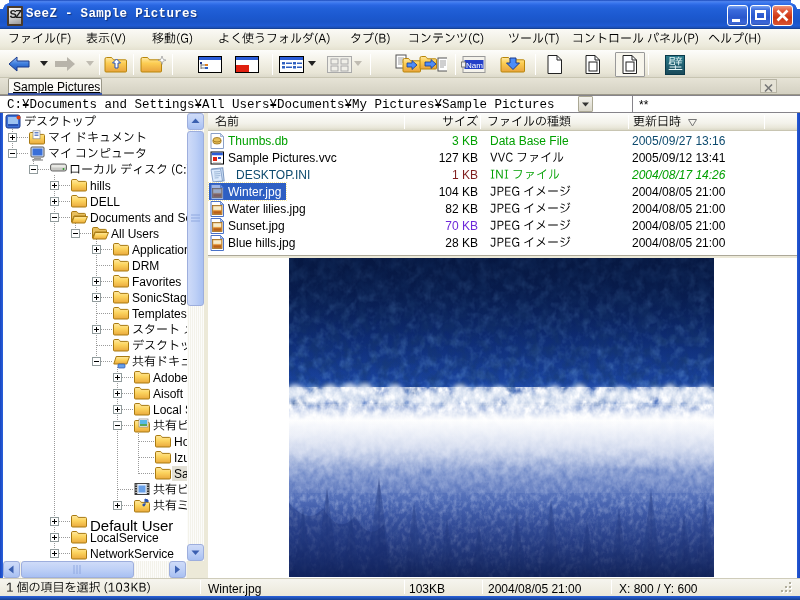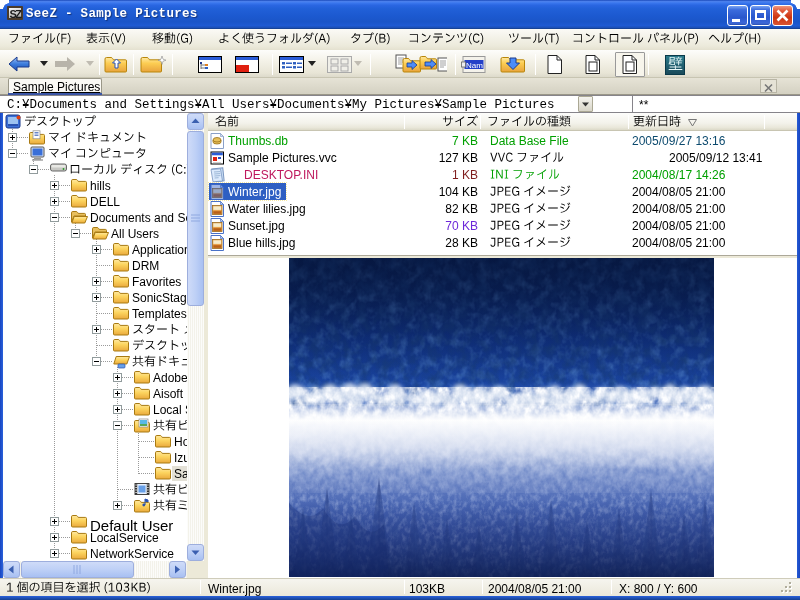--- a/index.html
+++ b/index.html
@@ -7,21 +7,21 @@
 body{position:relative;background:#ece9d8;}
 .txt{position:absolute;font-size:12px;color:#000;white-space:nowrap;}
 </style></head><body>
 
 <div class="abs" style="left:0;top:0;width:800px;height:600px;background:#ece9d8;"></div>
 <div class="abs" style="left:0;top:0;width:800px;height:29px;
 background:linear-gradient(180deg,#0f41ad 0%,#3e6fe0 3%,#4e85f0 6%,#3a77ee 10%,#2a66e2 18%,#2160d8 30%,#1c59d0 55%,#1a55c8 75%,#1e5ad2 88%,#1c50b8 95%,#133d85 100%);"></div>
 <div class="abs" style="left:0;top:29px;width:3px;height:571px;background:linear-gradient(90deg,#1845c0,#2a62dc);"></div>
 <div class="abs" style="left:796px;top:29px;width:4px;height:571px;background:linear-gradient(90deg,#2a62dc,#1845c0);"></div>
 <div class="abs" style="left:0;top:596px;width:800px;height:4px;background:linear-gradient(180deg,#2a62dc,#16408f);"></div>
-<div class="abs" style="left:7px;top:6px;width:16px;height:14px;background:linear-gradient(160deg,#fafafa,#c8c8c8 60%,#9a9a9a);border:2px solid #4a3a2a;border-radius:1px;
+<div class="abs" style="left:7px;top:6px;width:16px;height:20px;background:linear-gradient(160deg,#fafafa,#c8c8c8 60%,#9a9a9a);border:2px solid #4a3a2a;border-radius:1px;
 color:#1c1c1c;font-weight:bold;font-size:11px;text-align:center;line-height:13px;letter-spacing:-1.5px;">SZ</div>
 <div class="abs" style="left:26px;top:7px;font-family:&quot;Liberation Mono&quot;,monospace;font-weight:bold;font-size:12.5px;color:#fff;letter-spacing:0.3px;text-shadow:1px 1px 1px #10337e;">SeeZ - Sample Pictures</div>
 <div class="abs" style="left:727px;top:5px;width:21px;height:21px;border:1px solid #fff;border-radius:3px;background:linear-gradient(180deg,#7ba4f2 0%,#3c6cdd 20%,#2a57cc 60%,#3e68d8 90%,#2a50b0 100%);">
     <div style="position:absolute;left:4px;top:13px;width:8px;height:3px;background:#fff;"></div>
   </div>
 <div class="abs" style="left:750px;top:5px;width:21px;height:21px;border:1px solid #fff;border-radius:3px;background:linear-gradient(180deg,#7ba4f2 0%,#3c6cdd 20%,#2a57cc 60%,#3e68d8 90%,#2a50b0 100%);">
     <div style="position:absolute;left:4px;top:4px;width:11px;height:10px;border:2px solid #fff;border-top-width:3px;"></div>
   </div>
 <div class="abs" style="left:772px;top:5px;width:21px;height:21px;border:1px solid #fff;border-radius:3px;background:linear-gradient(180deg,#f0987e 0%,#e25b3c 25%,#cc3512 60%,#d8512e 95%);">
     <svg width="19" height="19" style="position:absolute;left:0;top:0">
@@ -715,47 +715,47 @@
 <svg class="abs" style="left:688px;top:119px" width="9" height="8">
     <path d="M0.5 0.5 L8.5 0.5 L4.5 7 Z" fill="none" stroke="#777" stroke-width="1"></path>
   </svg>
 <svg style="position:absolute;left:210px;top:133px" width="15" height="16" viewBox="0 0 15 16">
 <path d="M1 0.5 L10.5 0.5 L13.5 3.5 L13.5 15.5 L1 15.5 Z" fill="#fff" stroke="#8aa0c8"></path>
 <path d="M10.5 0.5 L10.5 3.5 L13.5 3.5 Z" fill="#d8e0f0" stroke="#8aa0c8" stroke-width="0.7"></path>
 <path d="M3 7 Q3 4.5 7 4.5 Q11 4.5 11 7 L11 9 Q11 11 7 11 Q3 11 3 9 Z" fill="#e8c05a" stroke="#987018" stroke-width="0.8"></path>
 <path d="M3 7 Q3 9 7 9 Q11 9 11 7" fill="none" stroke="#987018" stroke-width="0.8"></path>
   </svg>
 <div class="txt" style="left:228px;top:134px;color:#00a000;">Thumbs.db</div>
-<div class="txt" style="left:380px;top:134px;width:98px;text-align:right;color:#00a000;">7 KB</div>
+<div class="txt" style="left:380px;top:134px;width:98px;text-align:right;color:#00a000;">3 KB</div>
 <div class="txt" style="left:490px;top:134px;color:#00a000;">Data Base File</div>
 <div class="txt" style="left:632px;top:134px;color:#0c4a6e;">2005/09/27 13:16</div>
 <svg style="position:absolute;left:210px;top:150px" width="15" height="16" viewBox="0 0 15 16">
 <rect x="1" y="2" width="12.5" height="12" fill="#fff" stroke="#000"></rect>
 <rect x="1.7" y="2.7" width="11.1" height="2.6" fill="#2a5cd8"></rect>
 <rect x="3" y="7" width="4" height="4" fill="#e02010"></rect>
     <rect x="8" y="7" width="3" height="2" fill="#2a52c0"></rect>
 <path d="M3 13 h8" stroke="#888" stroke-width="0.8"></path>
   </svg>
 <div class="txt" style="left:228px;top:151px;color:#000;">Sample Pictures.vvc</div>
 <div class="txt" style="left:380px;top:151px;width:98px;text-align:right;color:#000;">127 KB</div>
 <svg style="position:absolute;left:490px;top:151px;" width="74" height="16" viewBox="0 0 74 16">
     <path d="M4.4 10.6H3.2L0.3 1.8H1.4L2.9 6.4L3.8 9.5H3.9L4.8 6.4L6.3 1.8H7.4Z M12.1 10.6H10.9L7.9 1.8H9.0L10.5 6.4L11.5 9.5H11.5L12.5 6.4L14.0 1.8H15.0Z M16.1 6.2Q16.1 4.0 17.0 2.8Q17.9 1.6 19.6 1.6Q20.7 1.6 21.4 2.1Q22.2 2.6 22.6 3.5L21.8 4.0Q21.5 3.3 20.9 2.9Q20.4 2.5 19.6 2.5Q18.4 2.5 17.8 3.3Q17.1 4.2 17.1 5.6V6.8Q17.1 8.2 17.8 9.0Q18.4 9.8 19.6 9.8Q20.4 9.8 21.0 9.4Q21.6 9.0 21.9 8.2L22.7 8.7Q22.2 9.7 21.5 10.2Q20.7 10.7 19.6 10.7Q17.9 10.7 17.0 9.6Q16.1 8.4 16.1 6.2Z M27.7 2.0H36.1Q36.1 4.4 35.4 6.1Q34.8 7.8 33.4 8.9Q32.1 10.1 29.9 10.7L29.5 9.8Q31.4 9.3 32.6 8.4Q33.8 7.4 34.4 6.1Q35.0 4.7 35.1 2.8H27.7Z M44.5 7.2Q45.5 6.8 46.1 6.1Q46.8 5.5 47.1 4.8H40.3V3.9H48.0V4.7Q47.6 5.7 46.9 6.5Q46.1 7.3 45.0 7.9ZM40.8 10.6Q41.7 10.2 42.3 9.8Q42.9 9.3 43.1 8.7Q43.4 8.1 43.4 7.3V5.7H44.2V7.3Q44.2 8.8 43.5 9.7Q42.8 10.6 41.2 11.3Z M60.5 1.9Q59.1 3.4 57.1 4.6V10.9H56.2V5.2Q54.1 6.4 51.7 7.3L51.3 6.5Q53.7 5.7 56.0 4.3Q58.3 2.9 59.9 1.2Z M73.3 5.8Q72.7 7.6 71.7 8.9Q70.7 10.1 69.3 10.7H68.5V1.3H69.4V9.7Q71.5 8.6 72.6 5.4ZM65.6 1.4H66.4V5.0Q66.4 7.1 65.7 8.5Q65.1 9.9 63.7 10.9L63.1 10.2Q64.4 9.3 65.0 8.1Q65.6 6.9 65.6 5.0Z" fill="#000"></path>
   </svg>
-<div class="txt" style="left:632px;top:151px;color:#000;margin-left:37px;">2005/09/12 13:41</div>
+<div class="txt" style="left:632px;top:151px;color:#000;">2005/09/12 13:41</div>
 <svg style="position:absolute;left:210px;top:167px" width="15" height="16" viewBox="0 0 15 16">
 <path d="M2.5 1.5 L13.5 1.5 L13.5 14.5 L5.5 14.5 Z" fill="#c8ddf4" stroke="#7a96c0" transform="rotate(-6 7 8)"></path>
 <path d="M1 2.5 L10.5 1.8 L12.5 14 L3 14.8 Z" fill="#dceafc" stroke="#7a96c0" stroke-width="0.8"></path>
 <path d="M4 5 l6 -0.4 M4.2 7 l6 -0.4 M4.4 9 l6 -0.4 M4.6 11 l4 -0.3" stroke="#8aa8cc" stroke-width="0.8"></path>
   </svg>
-<div class="txt" style="left:244px;top:168px;color:#be185d;">DESKTOP.INI</div>
+<div class="txt" style="left:236px;top:168px;color:#0c4a6e;">DESKTOP.INI</div>
 <div class="txt" style="left:380px;top:168px;width:98px;text-align:right;color:#7f1d1d;">1 KB</div>
 <svg style="position:absolute;left:490px;top:168px;" width="70" height="16" viewBox="0 0 70 16">
     <path d="M4.3 10.6H0.8V9.7H2.0V2.6H0.8V1.8H4.3V2.6H3.0V9.7H4.3Z M7.2 10.6H6.2V1.8H7.4L10.7 7.3L11.7 9.1H11.7V1.8H12.7V10.6H11.6L8.2 5.0L7.2 3.2H7.2Z M18.2 10.6H14.7V9.7H15.9V2.6H14.7V1.8H18.2V2.6H16.9V9.7H18.2Z M23.5 2.0H31.9Q31.9 4.4 31.2 6.1Q30.6 7.8 29.2 8.9Q27.9 10.1 25.7 10.7L25.3 9.8Q27.2 9.3 28.4 8.4Q29.6 7.4 30.2 6.1Q30.8 4.7 30.9 2.8H23.5Z M40.3 7.2Q41.3 6.8 41.9 6.1Q42.6 5.5 42.9 4.8H36.1V3.9H43.8V4.7Q43.4 5.7 42.7 6.5Q41.9 7.3 40.8 7.9ZM36.6 10.6Q37.5 10.2 38.1 9.8Q38.7 9.3 38.9 8.7Q39.2 8.1 39.2 7.3V5.7H40.0V7.3Q40.0 8.8 39.3 9.7Q38.6 10.6 37.0 11.3Z M56.3 1.9Q54.9 3.4 52.9 4.6V10.9H52.0V5.2Q49.9 6.4 47.5 7.3L47.1 6.5Q49.5 5.7 51.8 4.3Q54.1 2.9 55.7 1.2Z M69.1 5.8Q68.5 7.6 67.5 8.9Q66.5 10.1 65.1 10.7H64.3V1.3H65.2V9.7Q67.3 8.6 68.4 5.4ZM61.4 1.4H62.2V5.0Q62.2 7.1 61.5 8.5Q60.9 9.9 59.5 10.9L58.9 10.2Q60.2 9.3 60.8 8.1Q61.4 6.9 61.4 5.0Z" fill="#00a000"></path>
   </svg>
-<div class="txt" style="left:632px;top:168px;color:#00a000;">2004/08/17 14:26</div>
+<div class="txt" style="left:632px;top:168px;color:#00a000;font-style:italic;">2004/08/17 14:26</div>
 <svg style="position:absolute;left:210px;top:184px" width="14" height="16" viewBox="0 0 14 16">
     <path d="M1 0.5 L10.5 0.5 L13.5 3.5 L13.5 15.5 L1 15.5 Z" fill="#fff" stroke="#4a72c8"></path>
 <path d="M10.5 0.5 L10.5 3.5 L13.5 3.5 Z" fill="#b8ccf0" stroke="#4a72c8" stroke-width="0.7"></path>
 <rect x="2.5" y="4.5" width="9.5" height="9" fill="#e8a04a" stroke="#9a6a20" stroke-width="0.8"></rect>
 <rect x="3.3" y="5.3" width="7.9" height="3.6" fill="#f6ecca"></rect>
     <rect x="3.3" y="10.2" width="7.9" height="2.6" fill="#b86018"></rect>
     <rect x="0" y="0" width="14" height="16" fill="#2a5ac4" opacity="0.45"></rect>
   </svg>
 <div class="abs" style="left:209px;top:183px;width:77px;height:17px;background:#2e5fc3;outline:1px dotted #f8e8a0;"></div>
 <svg style="position:absolute;left:210px;top:184px" width="14" height="16" viewBox="0 0 14 16">

